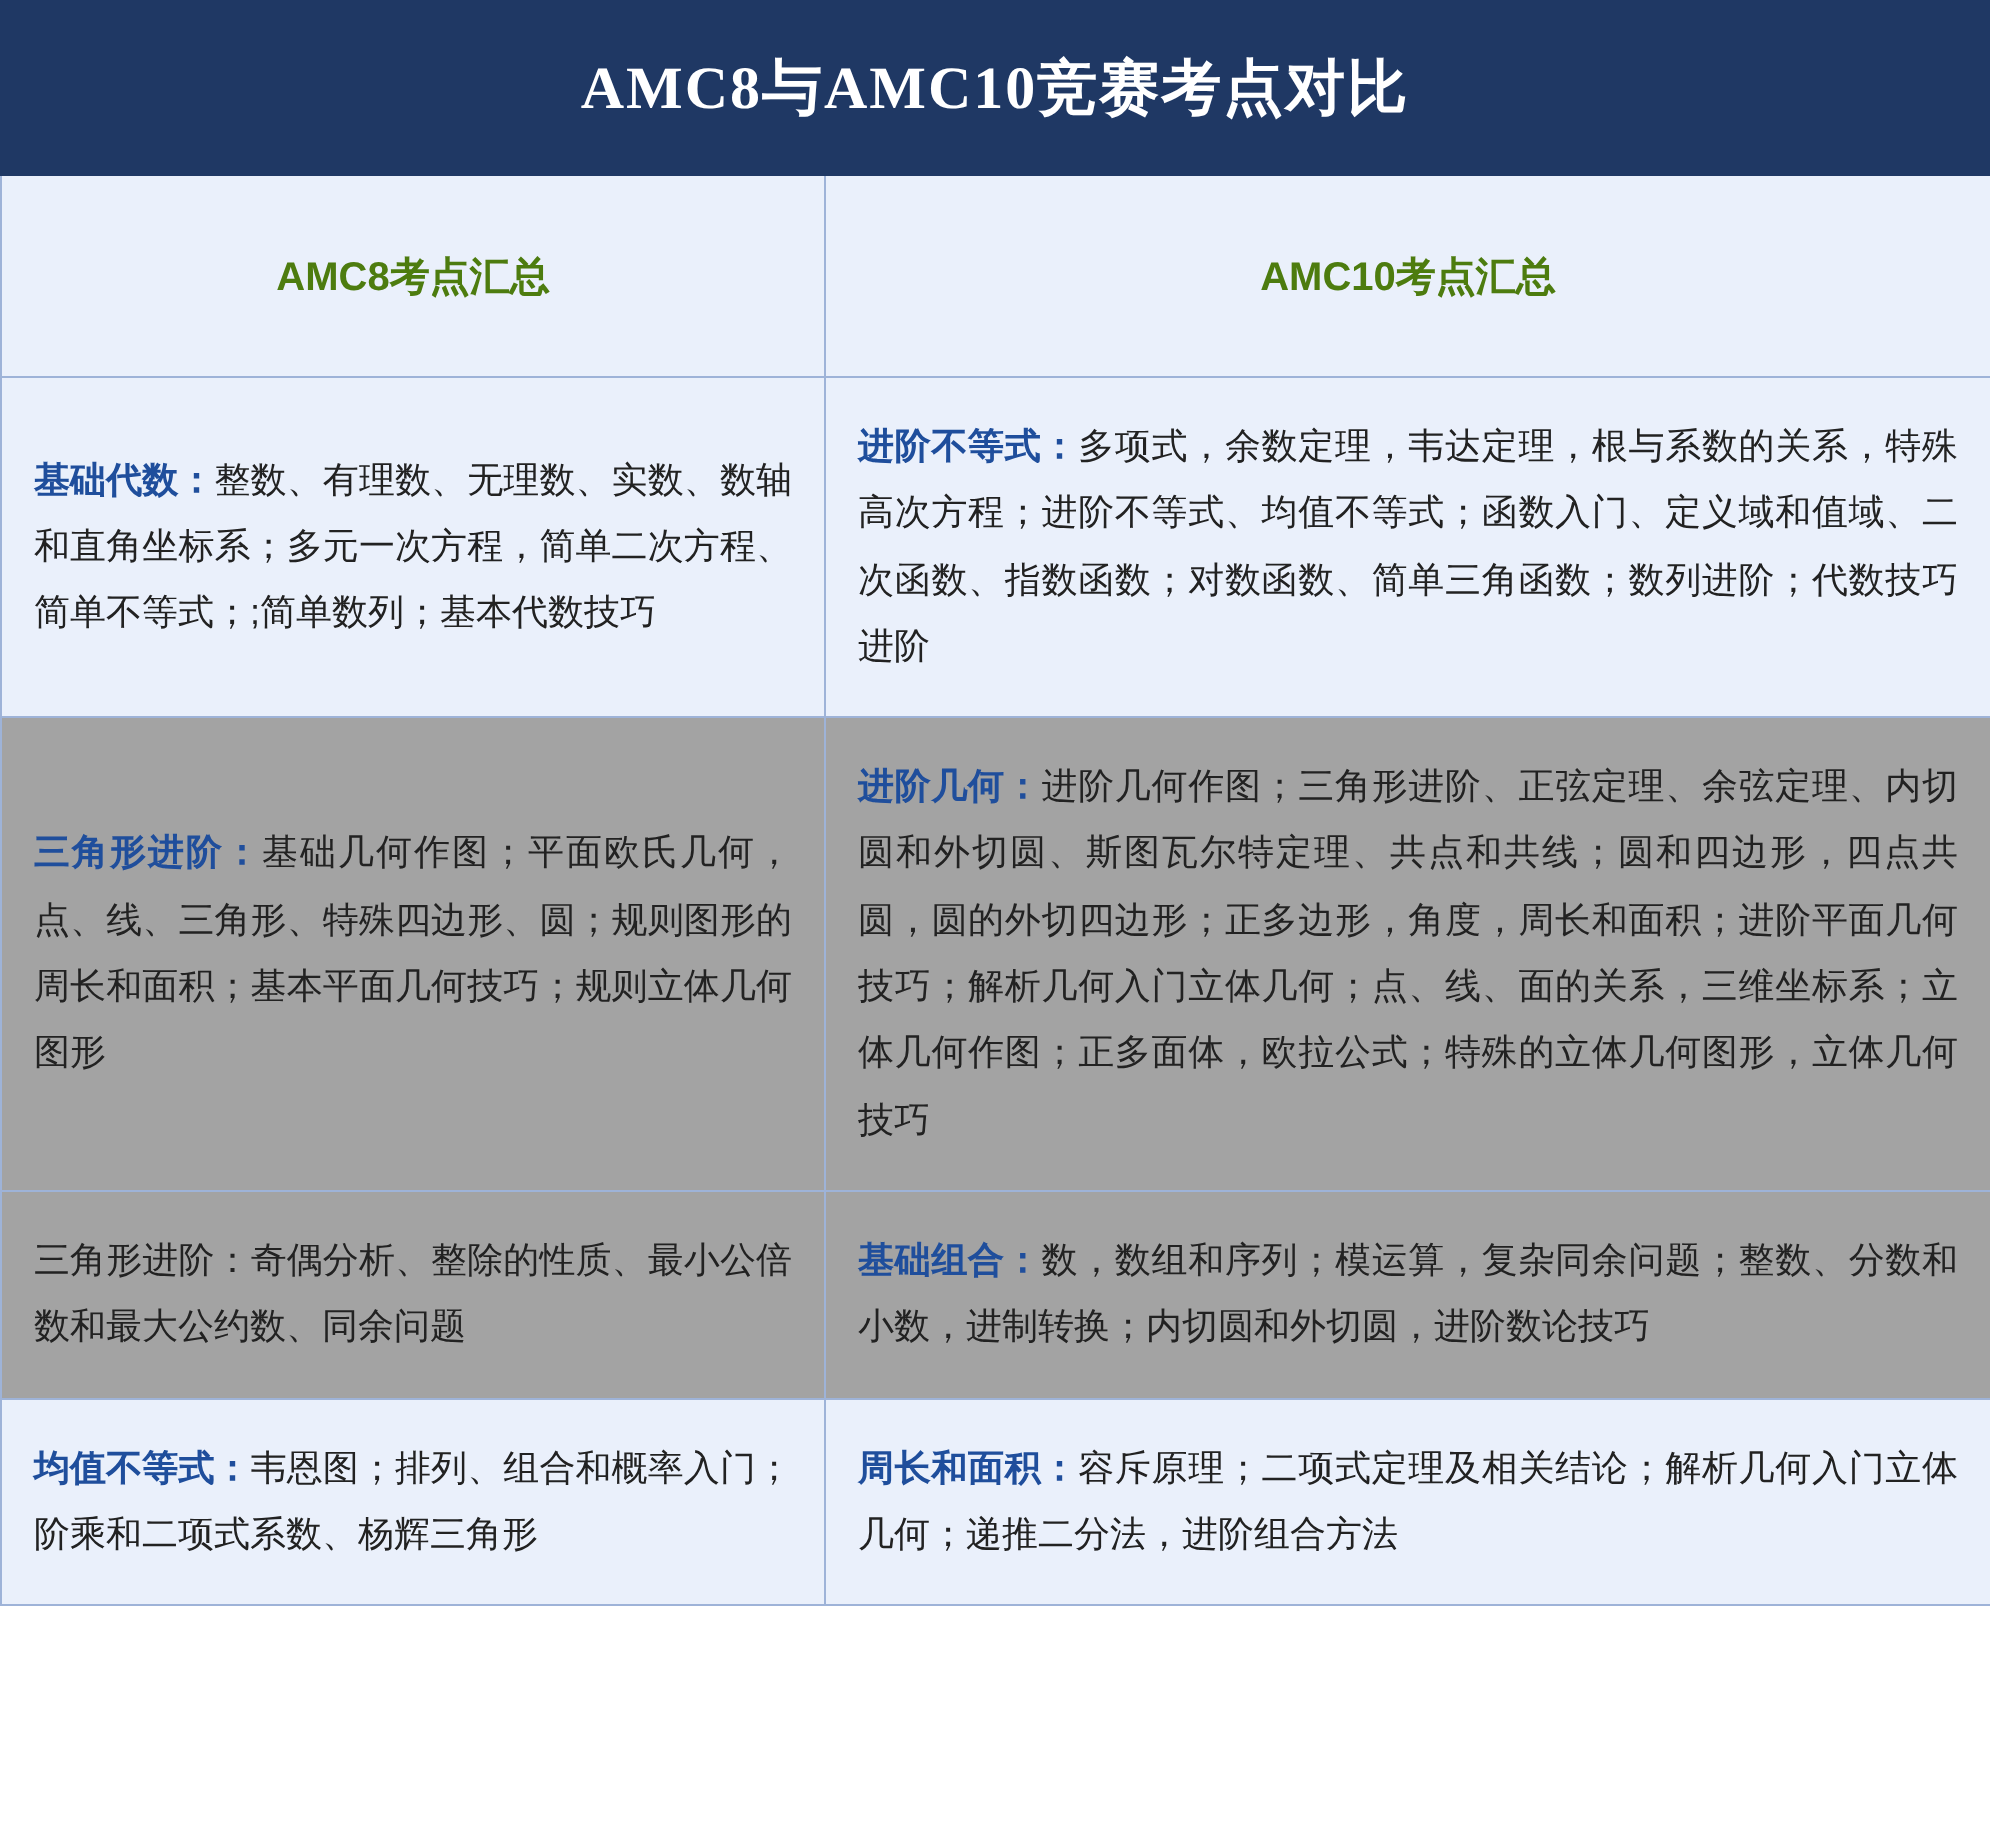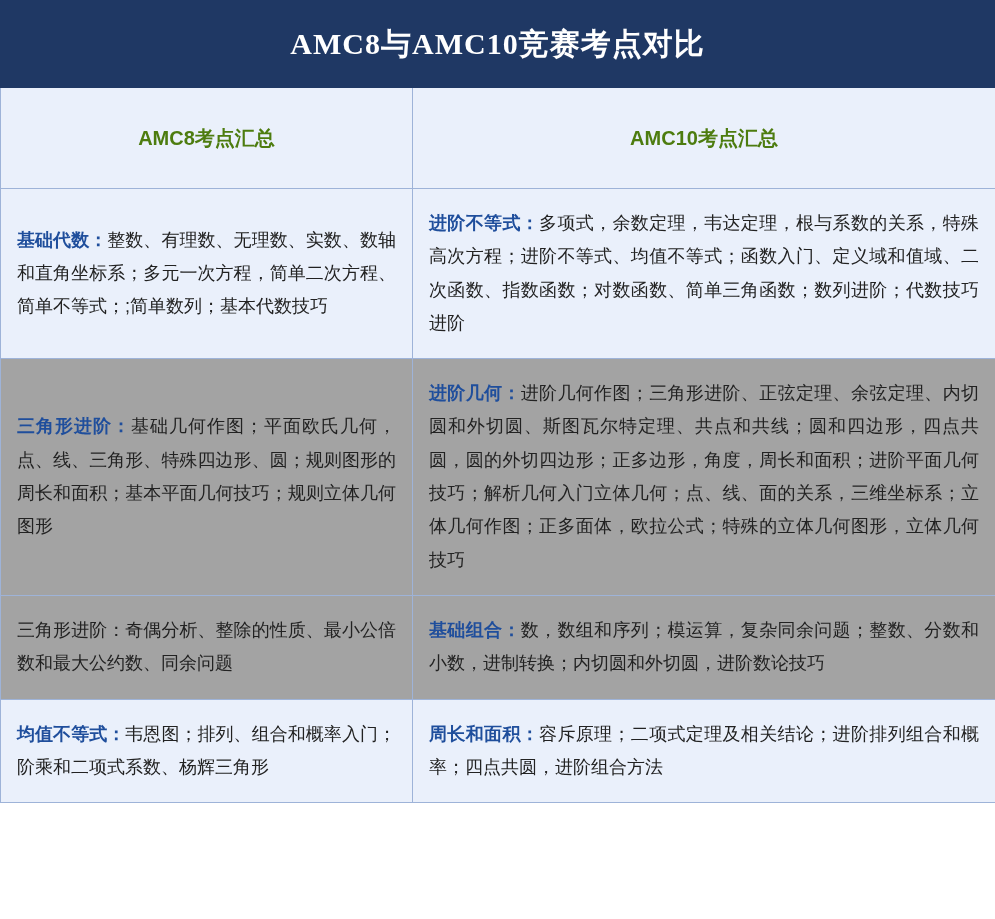--- a/index.html
+++ b/index.html
@@ -141,19 +141,19 @@
         </td>
         <td class="body-cell">
           <span class="term">基础组合：</span><span class="cell-text">数，数组和序列；模运算，复杂同余问题；整数、分数和小数，进制转换；内切圆和外切圆，进阶数论技巧</span>
         </td>
       </tr>
       <tr class="row-alt">
         <td class="body-cell">
           <span class="term">均值不等式：</span><span class="cell-text">韦恩图；排列、组合和概率入门；阶乘和二项式系数、杨辉三角形</span>
         </td>
         <td class="body-cell">
-          <span class="term">周长和面积：</span><span class="cell-text">容斥原理；二项式定理及相关结论；进阶排列组合和概率；四点共圆，进阶组合方法</span>
+          <span class="term">周长和面积：</span><span class="cell-text">容斥原理；二项式定理及相关结论；解析几何入门立体几何；递推二分法，进阶组合方法</span>
         </td>
       </tr>
     </tbody>
   </table>
 
 </div>
 
 </body></html>

